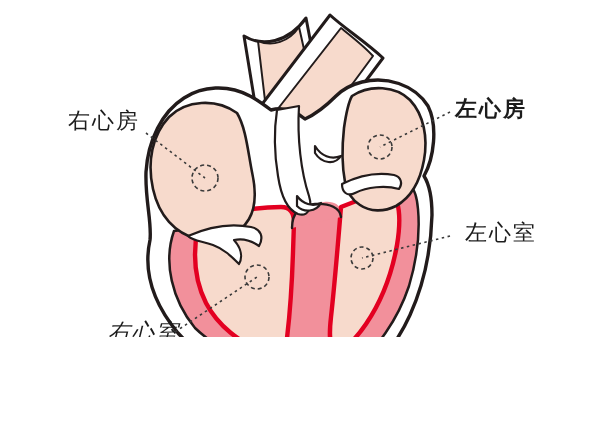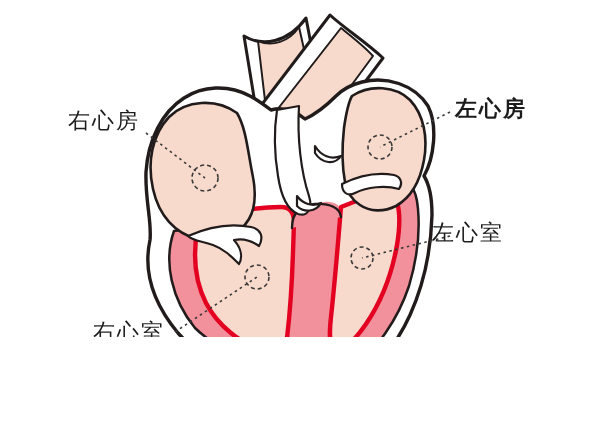--- a/index.html
+++ b/index.html
@@ -15,22 +15,22 @@
     position:absolute;
     font-size:22px;
     font-weight:500;
     letter-spacing:2px;
     color:#1c1c1c;
     white-space:nowrap;
     line-height:1.1;
   }
   .lbl-right-atrium   {left:68px;  top:109px;}
   .lbl-left-atrium    {left:455px; top:97px;font-weight:bold;}
-  .lbl-left-ventricle {left:432px; top:221px;}
-  .lbl-right-ventricle{left:93px; top:320px;}
+  .lbl-left-ventricle {left:465px; top:221px;}
+  .lbl-right-ventricle{left:108px; top:320px;font-style:italic;}
   .lbl-myocardium     {left:440px; top:353px;}
 </style>
 </head>
 <body>
 
 <div class="stage">
 
   <svg width="600" height="421" viewBox="0 0 600 421">
 
     <g>

